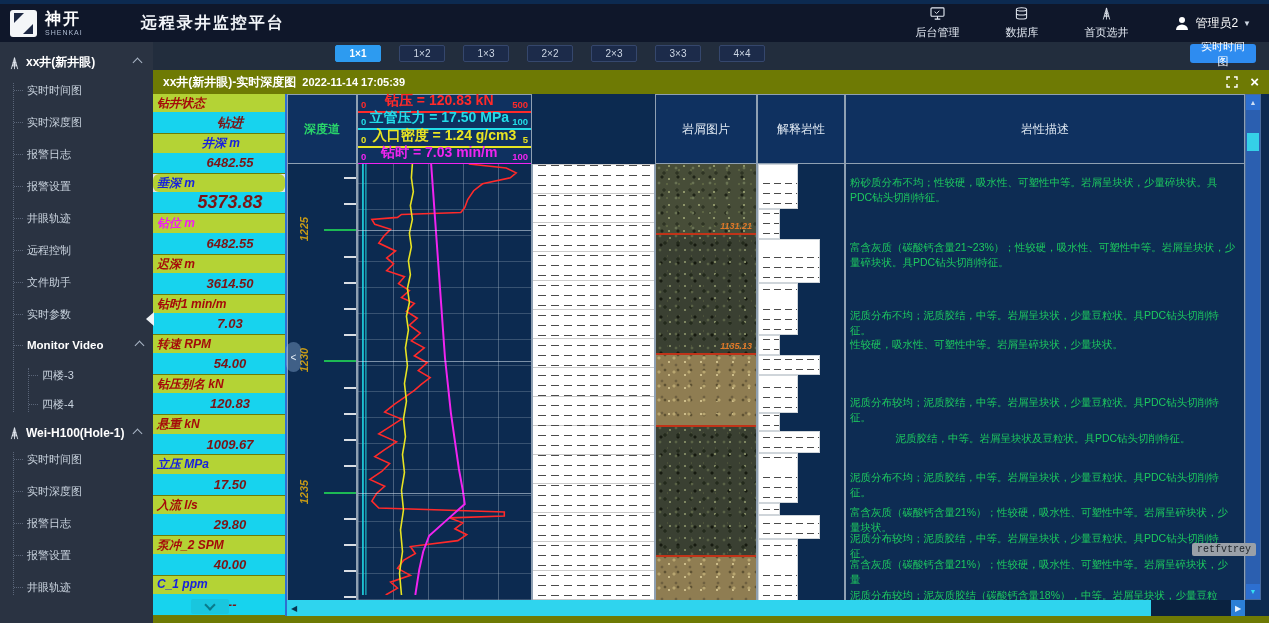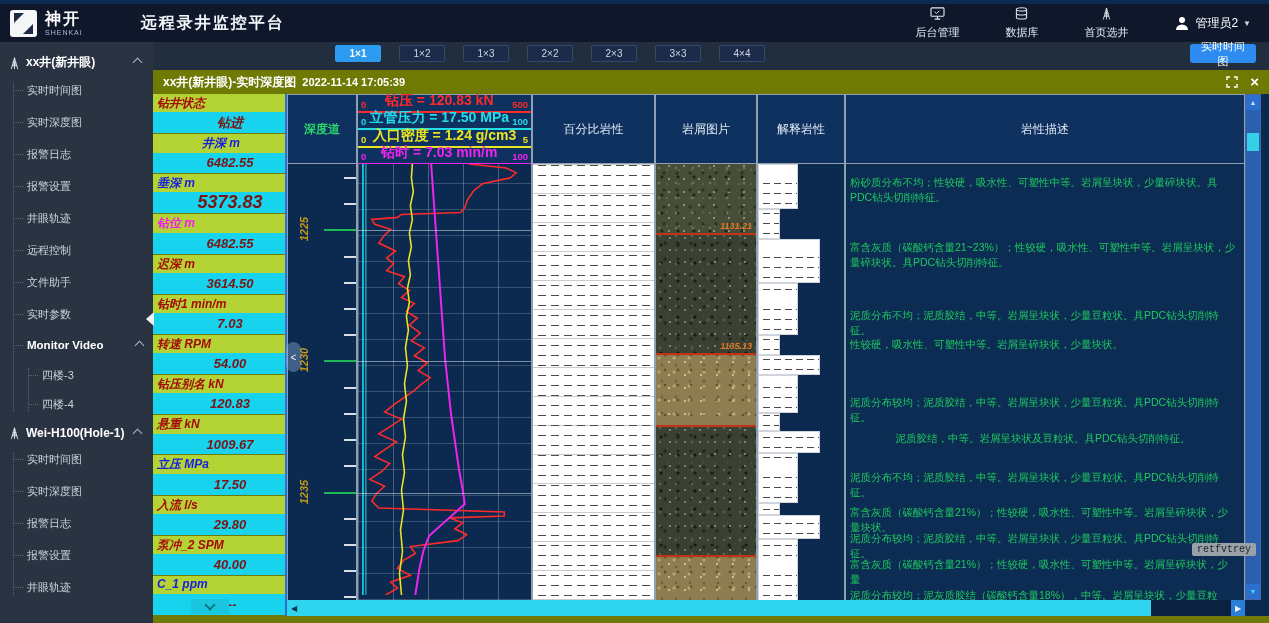--- a/index.html
+++ b/index.html
@@ -334,21 +334,21 @@
     <div class="param-panel" id="param-panel">
         <div class="param-row">
           <div class="param-label" style="color: rgb(165, 10, 10);">钻井状态</div>
           <div class="param-value">钻进</div>
         </div>
         <div class="param-row">
           <div class="param-label" style="color: rgb(24, 34, 221); text-align: center;">井深 m</div>
           <div class="param-value">6482.55</div>
         </div>
         <div class="param-row">
-          <div class="param-label" style="color: rgb(24, 34, 221);">垂深 m</div>
+          <div class="param-label" style="color: rgb(24, 34, 221); border-radius: 6px;">垂深 m</div>
           <div class="param-value big">5373.83</div>
         </div>
         <div class="param-row">
           <div class="param-label" style="color: rgb(242, 28, 242);">钻位 m</div>
           <div class="param-value">6482.55</div>
         </div>
         <div class="param-row">
           <div class="param-label" style="color: rgb(165, 10, 10);">迟深 m</div>
           <div class="param-value">3614.50</div>
         </div>
@@ -448,21 +448,20 @@
             <polyline points="55,0 54,14 56,28 53,42 55,56 52,70 54,84 51,98 53,112 50,126 52,140 49,154 51,168 48,186 50,204 47,222 49,240 46,258 48,276 45,294 47,312 44,330 46,350 43,370 45,392 42,414 44,436" fill="none" stroke="#e8e422" stroke-width="1.6"></polyline>
             <polyline points="74,0 76,28 78,56 80,84 82,112 84,140 86,168 88,196 91,224 94,252 98,280 102,308 106,330 108,344 90,360 72,376 66,392 62,410 58,436" fill="none" stroke="#f024f0" stroke-width="2"></polyline>
           </svg>
       <div class="major-grid" style="top: 66px;"></div>
           <div class="major-grid" style="top: 197px;"></div>
           <div class="major-grid" style="top: 329px;"></div>
         </div>
     </div>
 
     <div class="col litho-col">
-      <div class="hd">百分比岩性</div>
       <div class="bd pattern"></div>
     </div>
 
     <div class="col photo-col">
       <div class="hd">岩屑图片</div>
       <div class="bd photo-bd" id="photo-bd">
           <div class="photo-sec ph-olive" style="top: 0px; height: 69px;"></div>
           <div class="photo-sec ph-dark" style="top: 69px; height: 120px;"></div>
           <div class="photo-line" style="top: 69px;">
             <span class="photo-label">1131.21</span>

